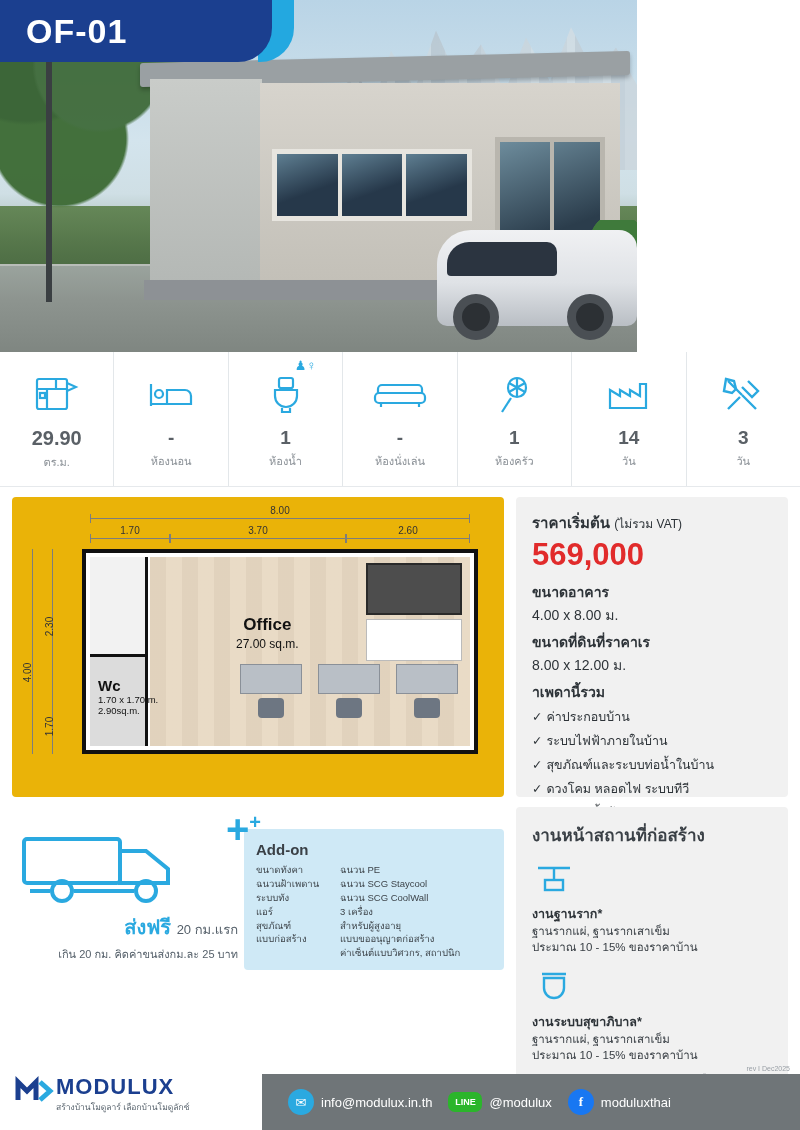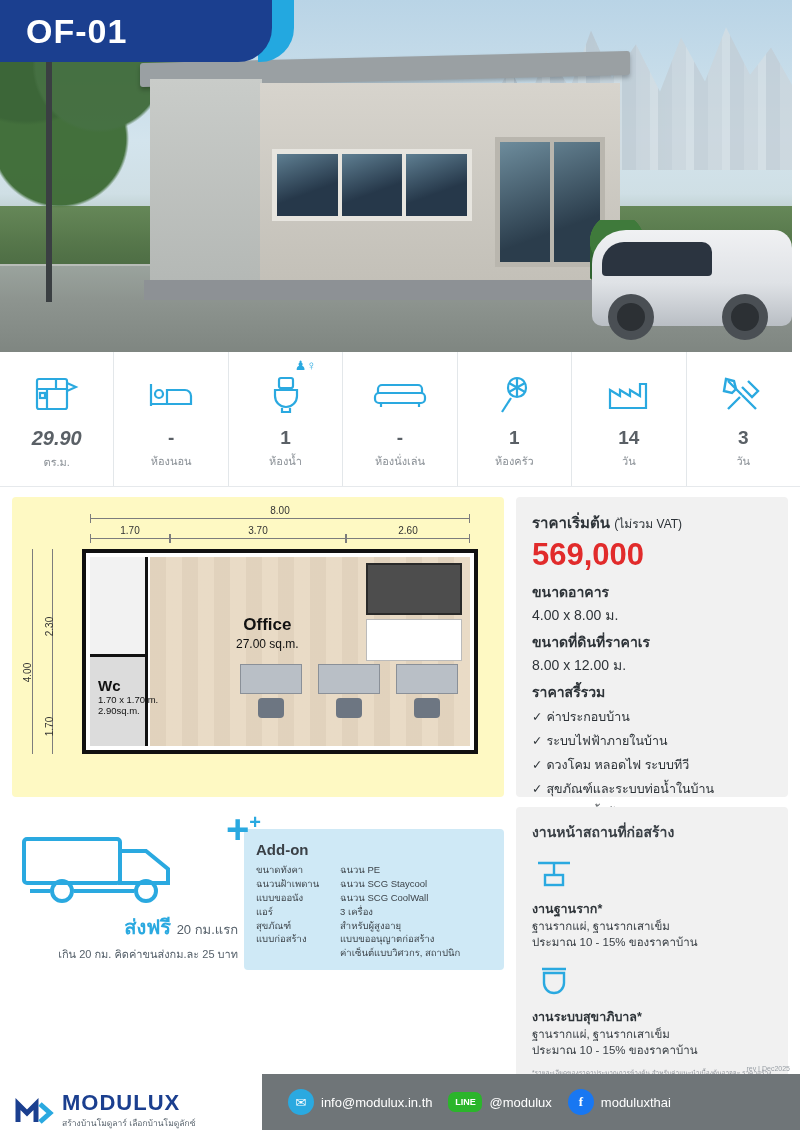--- a/index.html
+++ b/index.html
@@ -7,21 +7,21 @@
     width: 800px; height: 1130px;
     font-family: "Liberation Sans", sans-serif;
     background: #ffffff;
     position: relative;
     overflow: hidden;
   }
   .page { width: 800px; height: 1130px; position: relative; background:#fff; }
 
   
   .hero {
-    position: relative; width: 792px; height: 352px;
+    position: relative; width: 637px; height: 352px;
     background: linear-gradient(180deg,#bfd9e8 0%, #cfe2ec 28%, #6f8f63 46%, #4d6b46 60%, #6e7f72 72%, #8f9a92 100%);
     overflow: hidden;
   }
   .sky {
     position:absolute; inset:0;
     background: linear-gradient(180deg,#b9d4e6 0%, #d3e4ed 40%, #cfdfe5 55%, #9fb3a6 70%, #8a978d 100%);
   }
   .city {
     position:absolute; right:0; top:0; width:300px; height:170px;
     background:
@@ -122,28 +122,28 @@
     display:flex; width:800px; height:135px; background:#fff;
     border-bottom:1px solid #e6e9ec;
   }
   .spec {
     flex:1; display:flex; flex-direction:column; align-items:center; justify-content:center;
     border-right:1px solid #e3e7ea; position:relative; padding-top:4px;
   }
   .spec:last-child { border-right:none; }
   .spec .ico { height:46px; display:flex; align-items:center; justify-content:center; color:#2aa9e0; }
   .spec .val { font-size:19px; font-weight:bold; color:#5a6066; margin-top:9px; }
-  .spec .val.big { font-size:20px;font-style:italic; }
+  .spec .val.big { font-size:20px; }
   .spec .lbl { font-size:11px; color:#8b9197; margin-top:3px; }
   .spec .people { position:absolute; top:6px; right:26px; color:#2aa9e0; font-size:13px; }
 
   
   .mid { display:flex; padding:10px 12px 0 12px; gap:12px; }
   .plan-card {
-    width:492px; height:300px; background:#fef9c3; border-radius:4px;
+    width:492px; height:300px; background:#eab308; border-radius:4px;
     position:relative; padding:14px 16px;
   }
   .dimtop { position:absolute; left:78px; top:8px; width:380px; }
   .dim-line { height:1px; background:#7d7d7d; position:relative; }
   .dim-line:before, .dim-line:after { content:""; position:absolute; top:-4px; width:1px; height:9px; background:#7d7d7d; }
   .dim-line:before { left:0; } .dim-line:after { right:0; }
   .dim-txt { font-size:10px; color:#333; text-align:center; }
 
   .floor {
     position:absolute; left:70px; top:52px; width:396px; height:205px;
@@ -187,21 +187,21 @@
   .ph { font-size:14px; font-weight:bold; margin-top:5px; }
   .pv { font-size:14px; margin-top:1px; }
   .plist { margin-top:4px; }
   .plist div { font-size:12.5px; margin-top:4px; }
   .chk { color:#2d3338; margin-right:4px; }
 
   
   .lower { display:flex; padding:10px 12px 0 12px; gap:12px; }
   .left-col { width:492px; }
   .site-card { width:272px; min-height:300px; background:#f1f1f1; border-radius:4px; padding:14px 16px; }
-  .site-title { font-size:14px; font-weight:bold; color:#3a4046; margin-bottom:10px; }
+  .site-title { font-size:17px; font-weight:bold; color:#3a4046; margin-bottom:10px; }
   .site-row { display:flex; gap:10px; margin-bottom:11px;flex-direction:column; }
   .site-ico { width:44px; min-width:44px; display:flex; align-items:flex-start; justify-content:center; color:#2aa9e0; padding-top:2px; }
   .site-txt .h { font-size:12.5px; font-weight:bold; color:#2d3338; }
   .site-txt .b { font-size:11.5px; color:#3a4046; line-height:1.35; }
   .fineprint { font-size:6.5px; color:#8d9298; line-height:1.3; margin-top:4px; }
 
   
   .truck-addon { display:flex; gap:6px; padding:22px 0 0 6px; }
   .truck-box { width:220px; text-align:right; color:#2aa9e0; }
   .truck-box .freetxt { font-size:20px; font-weight:bold; color:#2aa9e0; margin-top:4px; }
@@ -223,21 +223,21 @@
   .brand {
     width:100px; height:56px; background:#1f9fd8; border-radius:5px;
     color:#fff; position:relative; display:flex; flex-direction:column;
     align-items:center; justify-content:center; gap:2px;
   }
   .brand .bt { font-size:9.5px; align-self:flex-end; margin-right:8px; }
   .brand .bico { position:absolute; left:8px; top:6px; font-size:13px; }
 
   
   .footer { position:absolute; left:0; bottom:0; width:800px; height:56px; display:flex; }
-  .foot-left { width:262px; background:#fff; display:flex; align-items:flex-end; padding-left:14px; gap:8px; }
+  .foot-left { width:262px; background:#fff; display:flex; align-items:flex-start; padding-left:14px; gap:2px; }
   .foot-logo { width:40px; height:34px; position:relative; }
   .foot-brand .n { font-size:22px; font-weight:bold; color:#1b3f8f; letter-spacing:1px; }
   .foot-brand .s { font-size:8.5px; color:#55606a; }
   .foot-right { flex:1; background:#6f7578; display:flex; align-items:center; gap:16px; padding-left:26px; color:#fff; font-size:13px; }
   .pill { display:flex; align-items:center; gap:7px; }
   .circ { width:26px; height:26px; border-radius:50%; background:#2aa9e0; display:flex; align-items:center; justify-content:center; font-size:13px; }
   .circ.line { background:#2bb52b; border-radius:7px; width:34px; height:20px; font-size:9px; font-weight:bold; }
   .circ.fb { background:#1877f2; border-radius:50%; font-weight:bold; font-family:"Liberation Serif",serif; }
   .rev { position:absolute; right:10px; bottom:58px; font-size:7px; color:#9aa0a6; }
   svg { display:block; }
@@ -435,26 +435,26 @@
     <div class="price-card">
       <div class="price-title">
         <span style="font-size:15px;font-weight:bold">ราคาเริ่มต้น</span>
         <span>(ไม่รวม VAT)</span>
       </div>
       <div class="price-val">569,000</div>
       <div class="ph">ขนาดอาคาร</div>
       <div class="pv">4.00 x 8.00 ม.</div>
       <div class="ph">ขนาดที่ดินที่ราคาเร</div>
       <div class="pv">8.00 x 12.00 ม.</div>
-      <div class="ph">ราคาสรี้รวม</div>
+      <div class="ph">าเพดานี้รวม</div>
       <div class="plist">
         <div><span class="chk">✓</span><span>ค่าประกอบบ้าน</span></div>
         <div><span class="chk">✓</span><span>ระบบไฟฟ้าภายในบ้าน</span></div>
+        <div><span class="chk">✓</span><span>สุขภัณฑ์และระบบท่อน้ำในบ้าน</span></div>
         <div><span class="chk">✓</span><span>ดวงโคม หลอดไฟ ระบบทีวี</span></div>
-        <div><span class="chk">✓</span><span>สุขภัณฑ์และระบบท่อน้ำในบ้าน</span></div>
         <div><span class="chk">✓</span><span>ระบบท่อน้ำห้องครัว</span></div>
       </div>
     </div>
   </div>
 
   <div class="lower">
     <div class="left-col">
       <div class="truck-addon">
         <div class="truck-box">
           <div>
@@ -480,21 +480,21 @@
             <tbody>
                 <tr>
                   <td class="k">ขนาดทังคา</td>
                   <td>ฉนวน PE</td>
                 </tr>
             <tr>
                   <td class="k">ฉนวนฝ้าเพดาน</td>
                   <td>ฉนวน SCG Staycool</td>
                 </tr>
             <tr>
-                  <td class="k">แบบขออนัง</td>
+                  <td class="k">ระบบทัง</td>
                   <td>ฉนวน SCG CoolWall</td>
                 </tr>
             <tr>
                   <td class="k">แอร์</td>
                   <td>3 เครื่อง</td>
                 </tr>
             <tr>
                   <td class="k">สุขภัณฑ์</td>
                   <td>สำหรับผู้สูงอายุ</td>
                 </tr>

